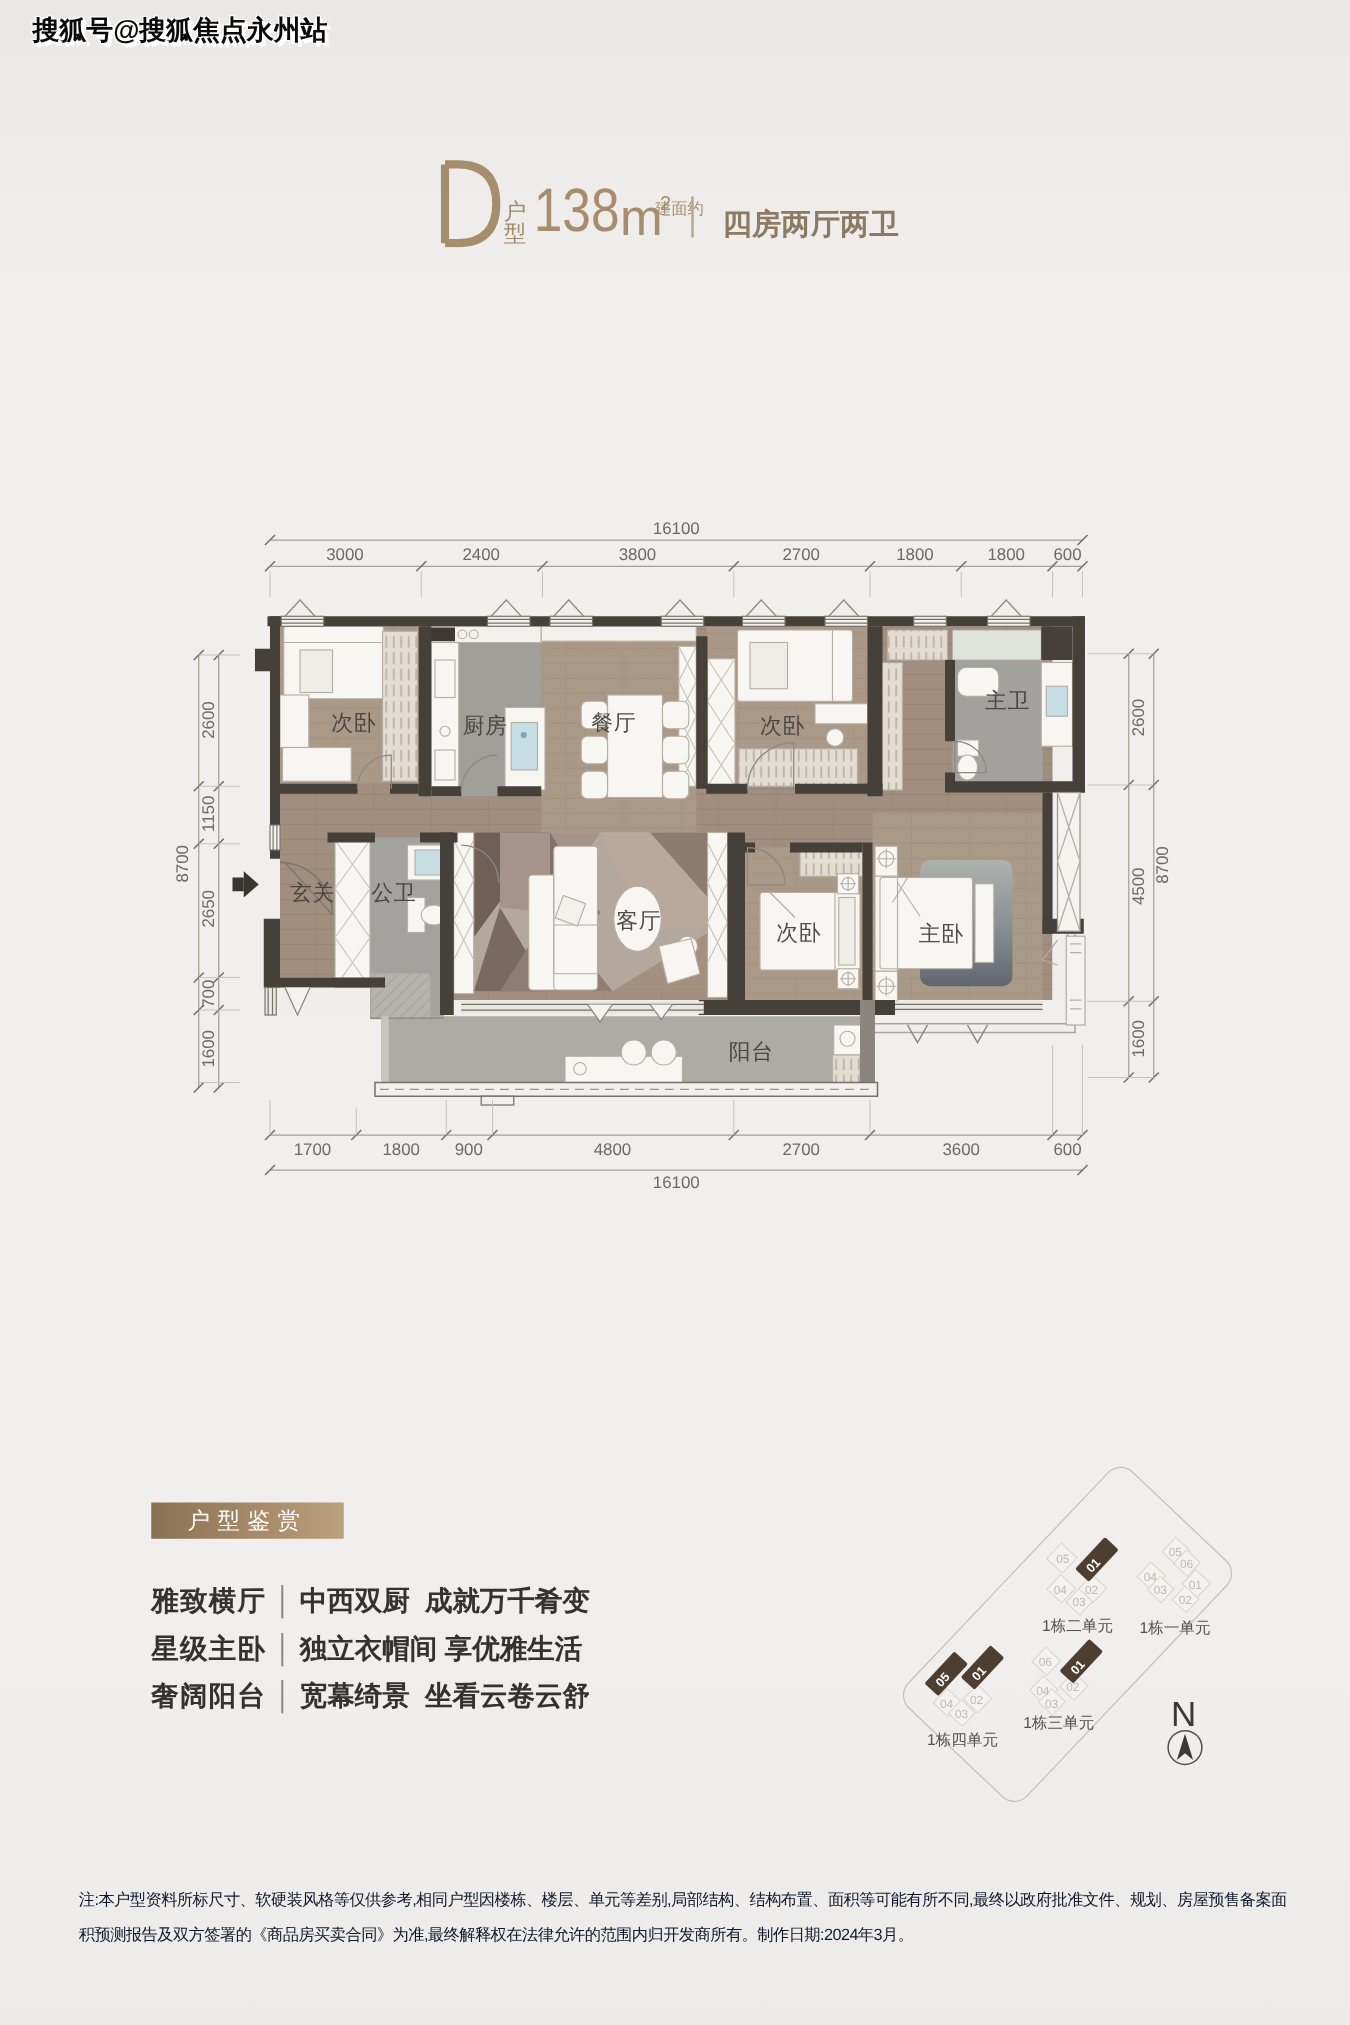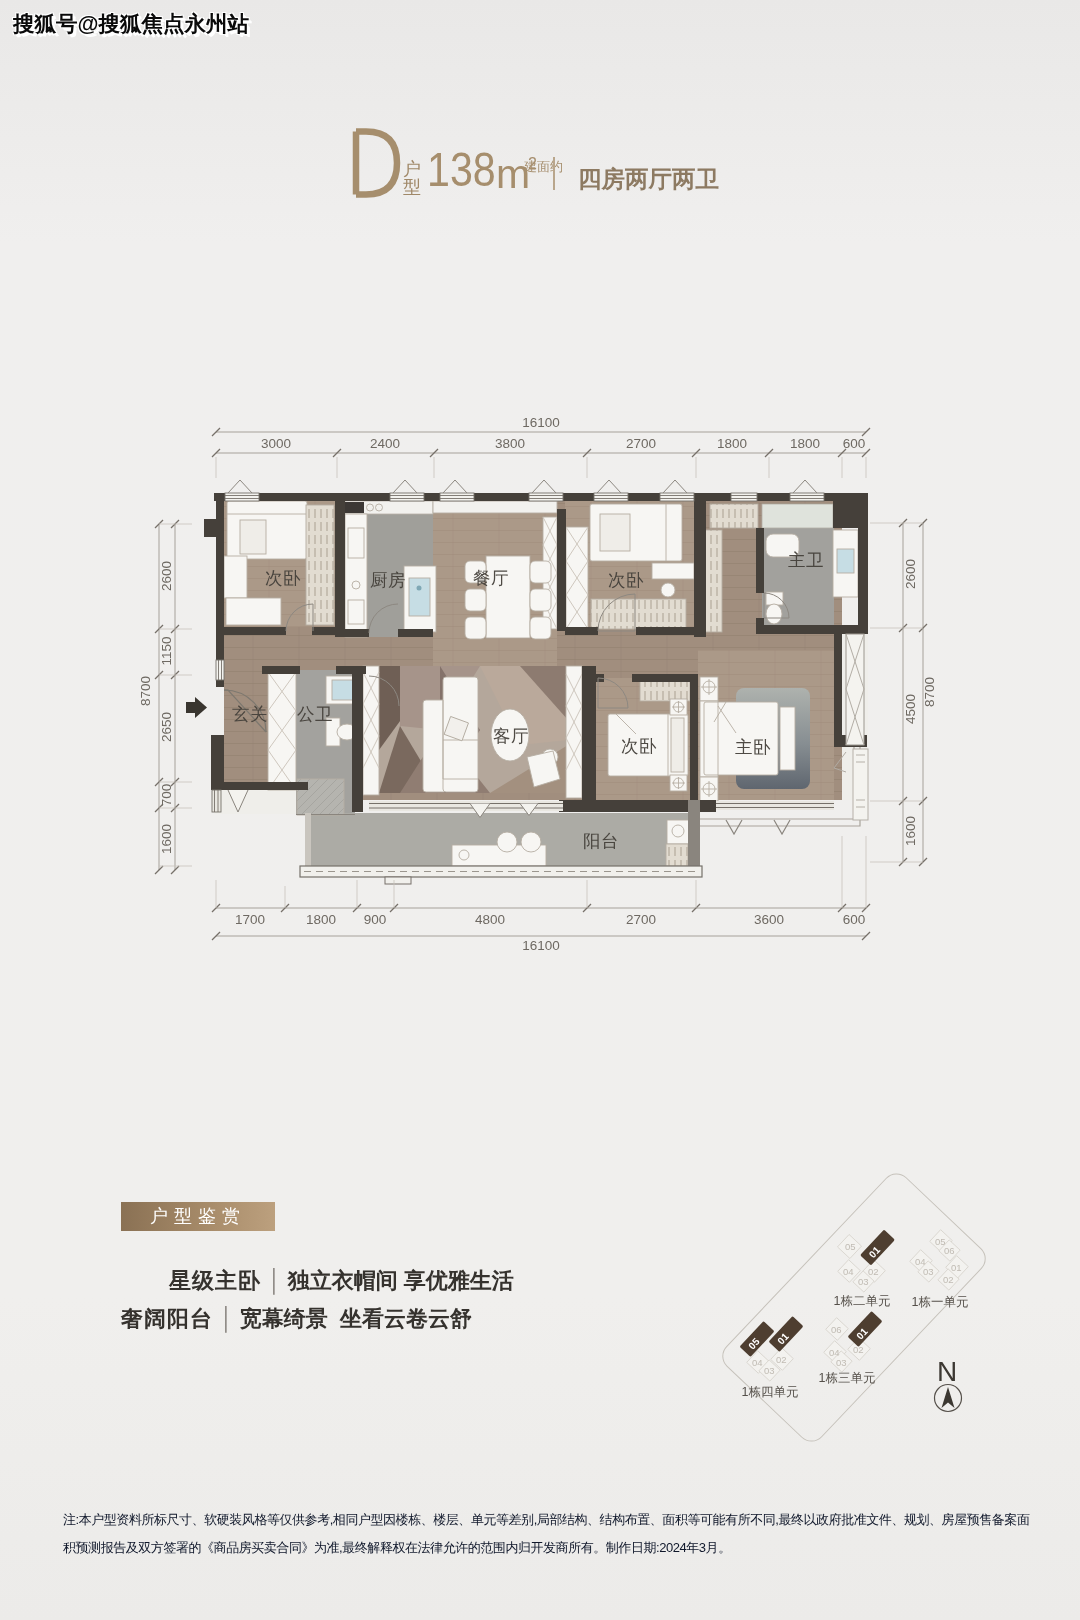--- a/index.html
+++ b/index.html
@@ -4,21 +4,21 @@
 <style>
   html,body{margin:0;padding:0;}
   body{width:1080px;height:1620px;position:relative;overflow:hidden;
        background:linear-gradient(180deg,#e9e8e7 0%,#f0efee 15%,#f0efed 80%,#ecebe9 100%);
        font-family:"Liberation Sans", sans-serif;}
   .abs{position:absolute;}
 </style>
 </head>
 <body>
 
-<div class="abs" style="left:13px;top:9px;font-size:21.5px;font-weight:bold;color:#0a0a0a;
+<div class="abs" style="left:26px;top:9px;font-size:21.5px;font-weight:bold;color:#0a0a0a;
      text-shadow:2px 2px 0 #ffffff,-1px -1px 0 #ffffff,1px -1px 0 #ffffff,-1px 1px 0 #ffffff,3px 3px 0 #ffffff;letter-spacing:0px;">搜狐号@搜狐焦点永州站</div>
 
 <div class="abs" style="left:0;top:0;color:#a68e6d;">
 
   <svg class="abs" style="left:352px;top:128px;" width="50" height="70" viewBox="0 0 50 70">
     <path d="M4 3.5 V66.5 M4 3.5 H14 Q45 3.5 45 35 Q45 66.5 14 66.5 H4" fill="none" stroke="#a68e6d" stroke-width="6.5"></path>
   </svg>
 
   <span class="abs" style="left:403px;top:161px;font-size:18px;line-height:17.5px;color:#a08868;">户<br>型</span>
 
@@ -548,22 +548,23 @@
 <text x="934" y="692" text-anchor="middle" transform="rotate(-90 934 692)">8700</text>
 </g>
 </svg>
 
 <div class="abs" style="left:121px;top:1202px;width:154px;height:29px;
      background:linear-gradient(90deg,#8a7154 0%,#a98d6b 60%,#bca07e 100%);
      color:#fff;font-size:18px;line-height:29px;text-align:center;letter-spacing:6px;">户型鉴赏</div>
 
 <div class="abs" style="left:121px;top:1262px;font-size:22px;font-weight:bold;color:#35322e;line-height:38px;white-space:nowrap;">
 
-
-  <div><span style="letter-spacing:1px;margin-left:48px;">星级主卧</span><span style="color:#8a8680;font-weight:normal;padding:0 6px 0 7px;">│</span>独立衣帽间&nbsp;享优雅生活</div>
+  <div><span style="letter-spacing:1px;">雅致横厅</span><span style="color:#8a8680;font-weight:normal;padding:0 6px 0 7px;">│</span>中西双厨&nbsp; 成就万千肴变</div>
+
+  <div><span style="letter-spacing:1px;">星级主卧</span><span style="color:#8a8680;font-weight:normal;padding:0 6px 0 7px;">│</span>独立衣帽间&nbsp;享优雅生活</div>
 
   <div><span style="letter-spacing:1px;">奢阔阳台</span><span style="color:#8a8680;font-weight:normal;padding:0 6px 0 7px;">│</span>宽幕绮景&nbsp; 坐看云卷云舒</div>
 
 </div>
 
 <svg id="site" class="abs" style="left:660px;top:1150px;" width="360" height="330" viewBox="660 1150 360 330">
 
 <rect x="788.5" y="1177.5" width="131" height="260" rx="14" transform="rotate(43.5 854 1307.5)" stroke="#c6c2bb" stroke-width="1" fill="none"></rect>
 
 <g>

